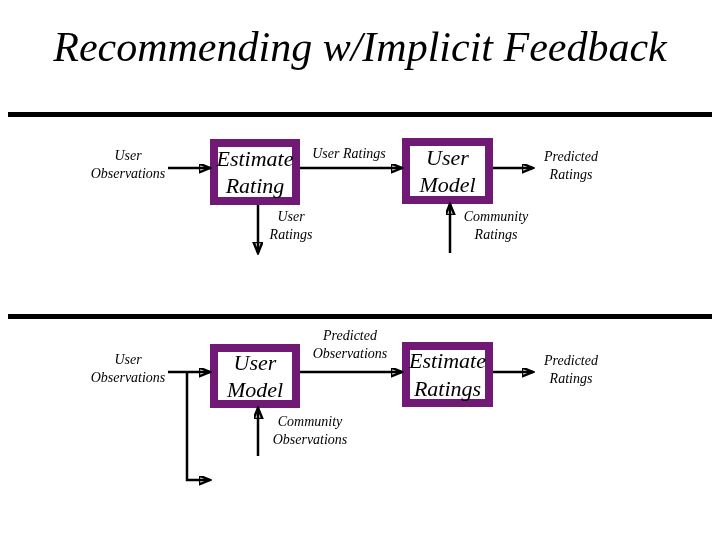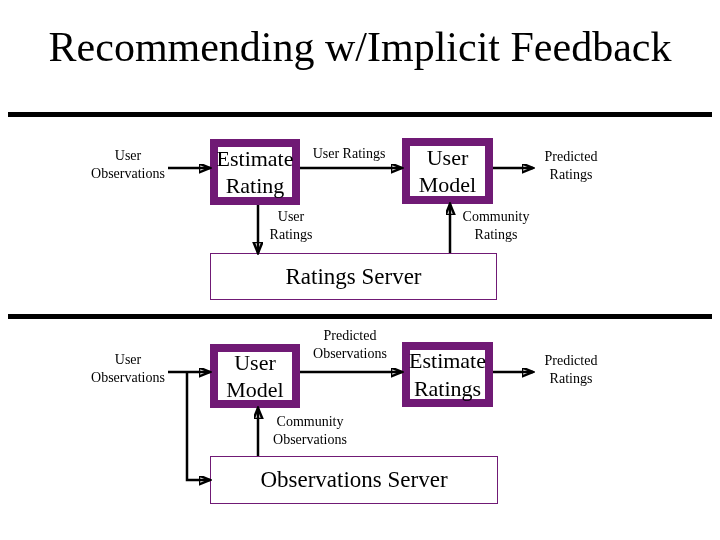--- a/index.html
+++ b/index.html
@@ -7,20 +7,21 @@
     background: #ffffff;
     font-family: "Liberation Serif", "DejaVu Serif", serif;
     color: #000000;
   }
   .slide {
     position: relative;
     width: 720px;
     height: 540px;
     background: #ffffff;
     overflow: hidden;
+    font-style: italic;
   }
   .title {
     position: absolute;
     left: 0; top: 24px;
     width: 720px;
     text-align: center;
     font-size: 42px;
     line-height: 1.1;
     color: #000000;
     white-space: nowrap;
@@ -97,23 +98,20 @@
 
   <div class="lbl" style="left:519px; top:148px; width:104px;">Predicted
 Ratings</div>
 
   <div class="lbl" style="left:251px; top:208px; width:80px;">User
 Ratings</div>
 
   <div class="lbl" style="left:446px; top:208px; width:100px;">Community
 Ratings</div>
 
-  <div class="box server" style="left:210px; top:253px; width:287px; height:47px;">
-    <span class="box-text">Ratings Server</span>
-  </div>
 
   <div class="lbl" style="left:58px; top:351px; width:140px;">User
 Observations</div>
 
   <div class="box" style="left:210px; top:344px; width:90px; height:64px;">
     <span class="box-text">User
 Model</span>
   </div>
 
   <div class="lbl" style="left:298px; top:327px; width:104px;">Predicted
@@ -123,23 +121,20 @@
     <span class="box-text">Estimate
 Ratings</span>
   </div>
 
   <div class="lbl" style="left:519px; top:352px; width:104px;">Predicted
 Ratings</div>
 
   <div class="lbl" style="left:260px; top:413px; width:100px;">Community
 Observations</div>
 
-  <div class="box server" style="left:210px; top:456px; width:288px; height:48px;">
-    <span class="box-text">Observations Server</span>
-  </div>
 
   <svg class="arrows" width="720" height="540" viewBox="0 0 720 540">
     <defs>
       <marker id="ah" markerUnits="userSpaceOnUse" markerWidth="13" markerHeight="11" refX="11" refY="4.5" orient="auto">
         <path d="M0,0 L11,4.5 L0,9 Z" fill="#000000" stroke="none"></path>
       </marker>
     </defs>
 
     <line x1="168" y1="168" x2="210" y2="168" marker-end="url(#ah)"></line>
     <line x1="300" y1="168" x2="402" y2="168" marker-end="url(#ah)"></line>

